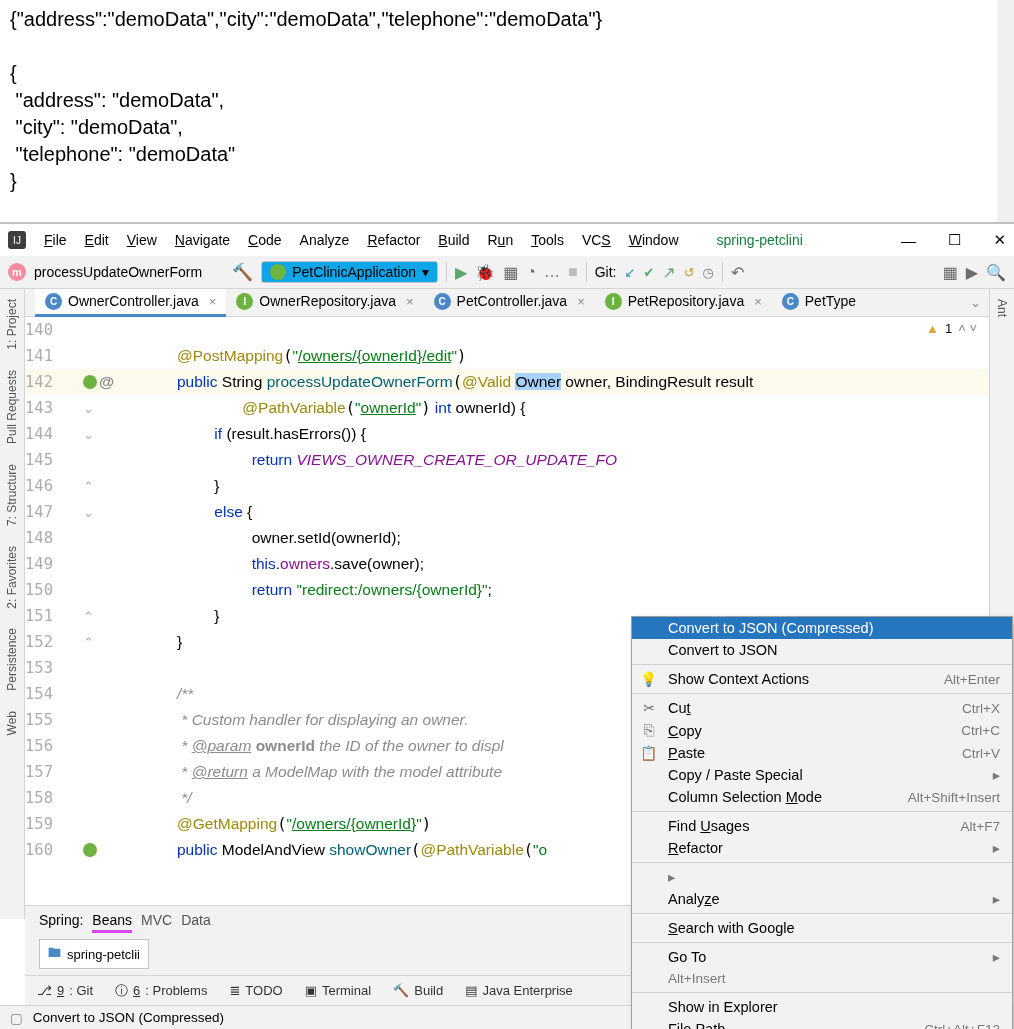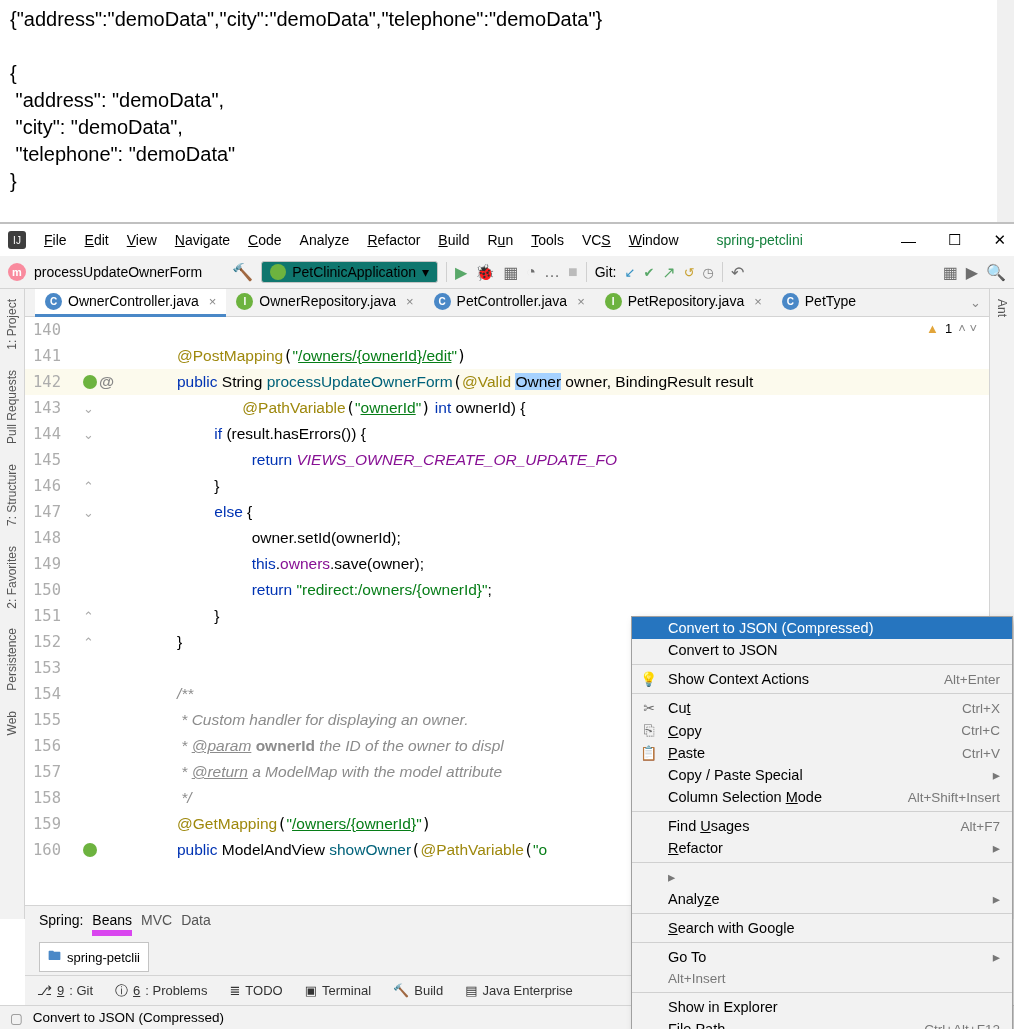--- a/index.html
+++ b/index.html
@@ -10,21 +10,21 @@
 .titlebar{height:32px;display:flex;align-items:center;padding:0 8px;gap:18px}
 .logo{width:18px;height:18px;background:#3e3e3e;border-radius:3px;display:flex;align-items:center;justify-content:center;color:#fff;font-size:10px;font-weight:normal}
 .menu-item{font-size:14px;cursor:pointer}
 .menu-item u{text-decoration:underline}
 .title-project{color:#15803d;font-size:14px;margin-left:20px}
 .win-controls{margin-left:auto;display:flex;gap:32px;font-size:15px;align-items:center}
 .toolbar{height:33px;display:flex;align-items:center;border-bottom:1px solid #d4d4d4;padding:0 8px;gap:8px;background:#f2f2f2}
 .method-icon{width:18px;height:18px;background:#f98b9e;border-radius:50%;color:#fff;display:flex;align-items:center;justify-content:center;font-size:11px;font-weight:bold}
 .breadcrumb{font-size:14px}
 .hammer{color:#59a869;font-size:17px}
-.run-config{display:flex;align-items:center;border:1px solid #c4c4c4;border-radius:3px;padding:2px 8px;gap:6px;background:#0f766e;font-size:14px}
+.run-config{display:flex;align-items:center;border:1px solid #c4c4c4;border-radius:3px;padding:2px 8px;gap:6px;background:#0ea5e9;font-size:14px}
 .spring-icon{width:16px;height:16px;background:#6db33f;border-radius:50%}
 .tb-icon{font-size:16px;color:#6e6e6e}
 .tb-play{color:#59a869}
 .tb-bug{color:#59a869}
 .git-txt{font-size:14px;color:#000}
 .arrow-blue{color:#3592c4}
 .check-green{color:#59a869}
 .undo-yellow{color:#c9a233}
 .clock{color:#888}
 .sep{width:1px;height:20px;background:#d0d0d0}
@@ -36,21 +36,21 @@
 .tab{display:flex;align-items:center;gap:6px;padding:4px 10px;font-size:14px;color:#000;cursor:pointer;border-bottom:3px solid transparent}
 .tab.active{border-bottom-color:#4a88c7;background:#fff}
 .tab-icon-c{width:17px;height:17px;background:#4a88c7;border-radius:50%;color:#fff;font-size:10px;display:flex;align-items:center;justify-content:center;font-weight:bold}
 .tab-icon-i{width:17px;height:17px;background:#6db33f;border-radius:50%;color:#fff;font-size:10px;display:flex;align-items:center;justify-content:center;font-weight:bold}
 .close-x{color:#888;font-size:13px;margin-left:4px}
 .tab-more{margin-left:auto;padding:0 8px;color:#888}
 .editor{position:absolute;left:25px;top:93px;right:25px;height:560px;background:#fff;font-family:Consolas,monospace;font-size:15.5px;overflow:hidden}
 .warn-badge{position:absolute;right:12px;top:4px;display:flex;align-items:center;gap:6px;font-size:13px;z-index:2}
 .warn-tri{color:#e2a53a}
 .line{display:flex;height:26px;align-items:center}
-.lnum{width:54px;text-align:center;color:#adadad;padding-right:10px;font-family:Consolas,monospace}
+.lnum{width:54px;text-align:left;color:#adadad;padding-right:10px;font-family:Consolas,monospace}
 .glyph-col{width:70px;display:flex;align-items:center;gap:2px;padding-left:4px}
 .code{white-space:pre;font-family:Consolas,monospace}
 .anno{color:#9e880d}
 .str{color:#067d17}
 .under-str{color:#067d17;text-decoration:underline}
 .kw{color:#0033b3}
 .fn{color:#00627a}
 .fld{color:#871094}
 .cmt{color:#8c8c8c;font-style:italic}
 .cmt-u{color:#8c8c8c;font-style:italic;text-decoration:underline}
@@ -63,21 +63,21 @@
 .ctx-item{display:flex;align-items:center;padding:3px 12px 3px 8px;gap:10px;cursor:pointer}
 .ctx-item.hl{background:#2675bf;color:#fff}
 .ctx-icon{width:18px;text-align:center;color:#6e6e6e;font-size:14px}
 .ctx-txt{flex:1}
 .ctx-sc{color:#787878;font-size:13.5px}
 .ctx-arrow{color:#787878}
 .ctx-sep{height:1px;background:#d0d0d0;margin:3px 0}
 .spring-panel{position:absolute;left:25px;bottom:54px;right:25px;height:70px;border-top:1px solid #d4d4d4;background:#f2f2f2;display:flex;flex-direction:column}
 .spring-tabs{display:flex;gap:9px;padding:6px 14px;font-size:14px}
 .spring-tab{color:#555;cursor:pointer}
-.spring-tab.active{color:#000;border-bottom:6px solid #d946ef;padding-bottom:2px}
+.spring-tab.active{color:#000;border-bottom:3px solid #d946ef;padding-bottom:2px}
 .spring-body{flex:1;display:flex;align-items:center;padding:0 14px}
 .proj-chip{display:flex;align-items:center;gap:6px;background:#fff;border:1px solid #c4c4c4;padding:3px 8px;font-size:13px}
 .folder-icon{color:#4a88c7}
 .nothing{margin-left:auto;color:#888;margin-right:8px}
 .dots{padding:6px 12px;color:#888}
 .btm-tabs{position:absolute;left:25px;bottom:24px;right:25px;height:30px;border-top:1px solid #d4d4d4;background:#f2f2f2;display:flex;align-items:center;padding:0 12px;gap:22px;font-size:13px;color:#333}
 .btm-item{display:flex;align-items:center;gap:5px;cursor:pointer}
 .status{position:absolute;left:0;bottom:0;right:0;height:24px;background:#f2f2f2;border-top:1px solid #d4d4d4;display:flex;align-items:center;padding:0 10px;font-size:13.5px;gap:10px}
 .status-icon{color:#888}
 .status-right{margin-left:auto;color:#555}

